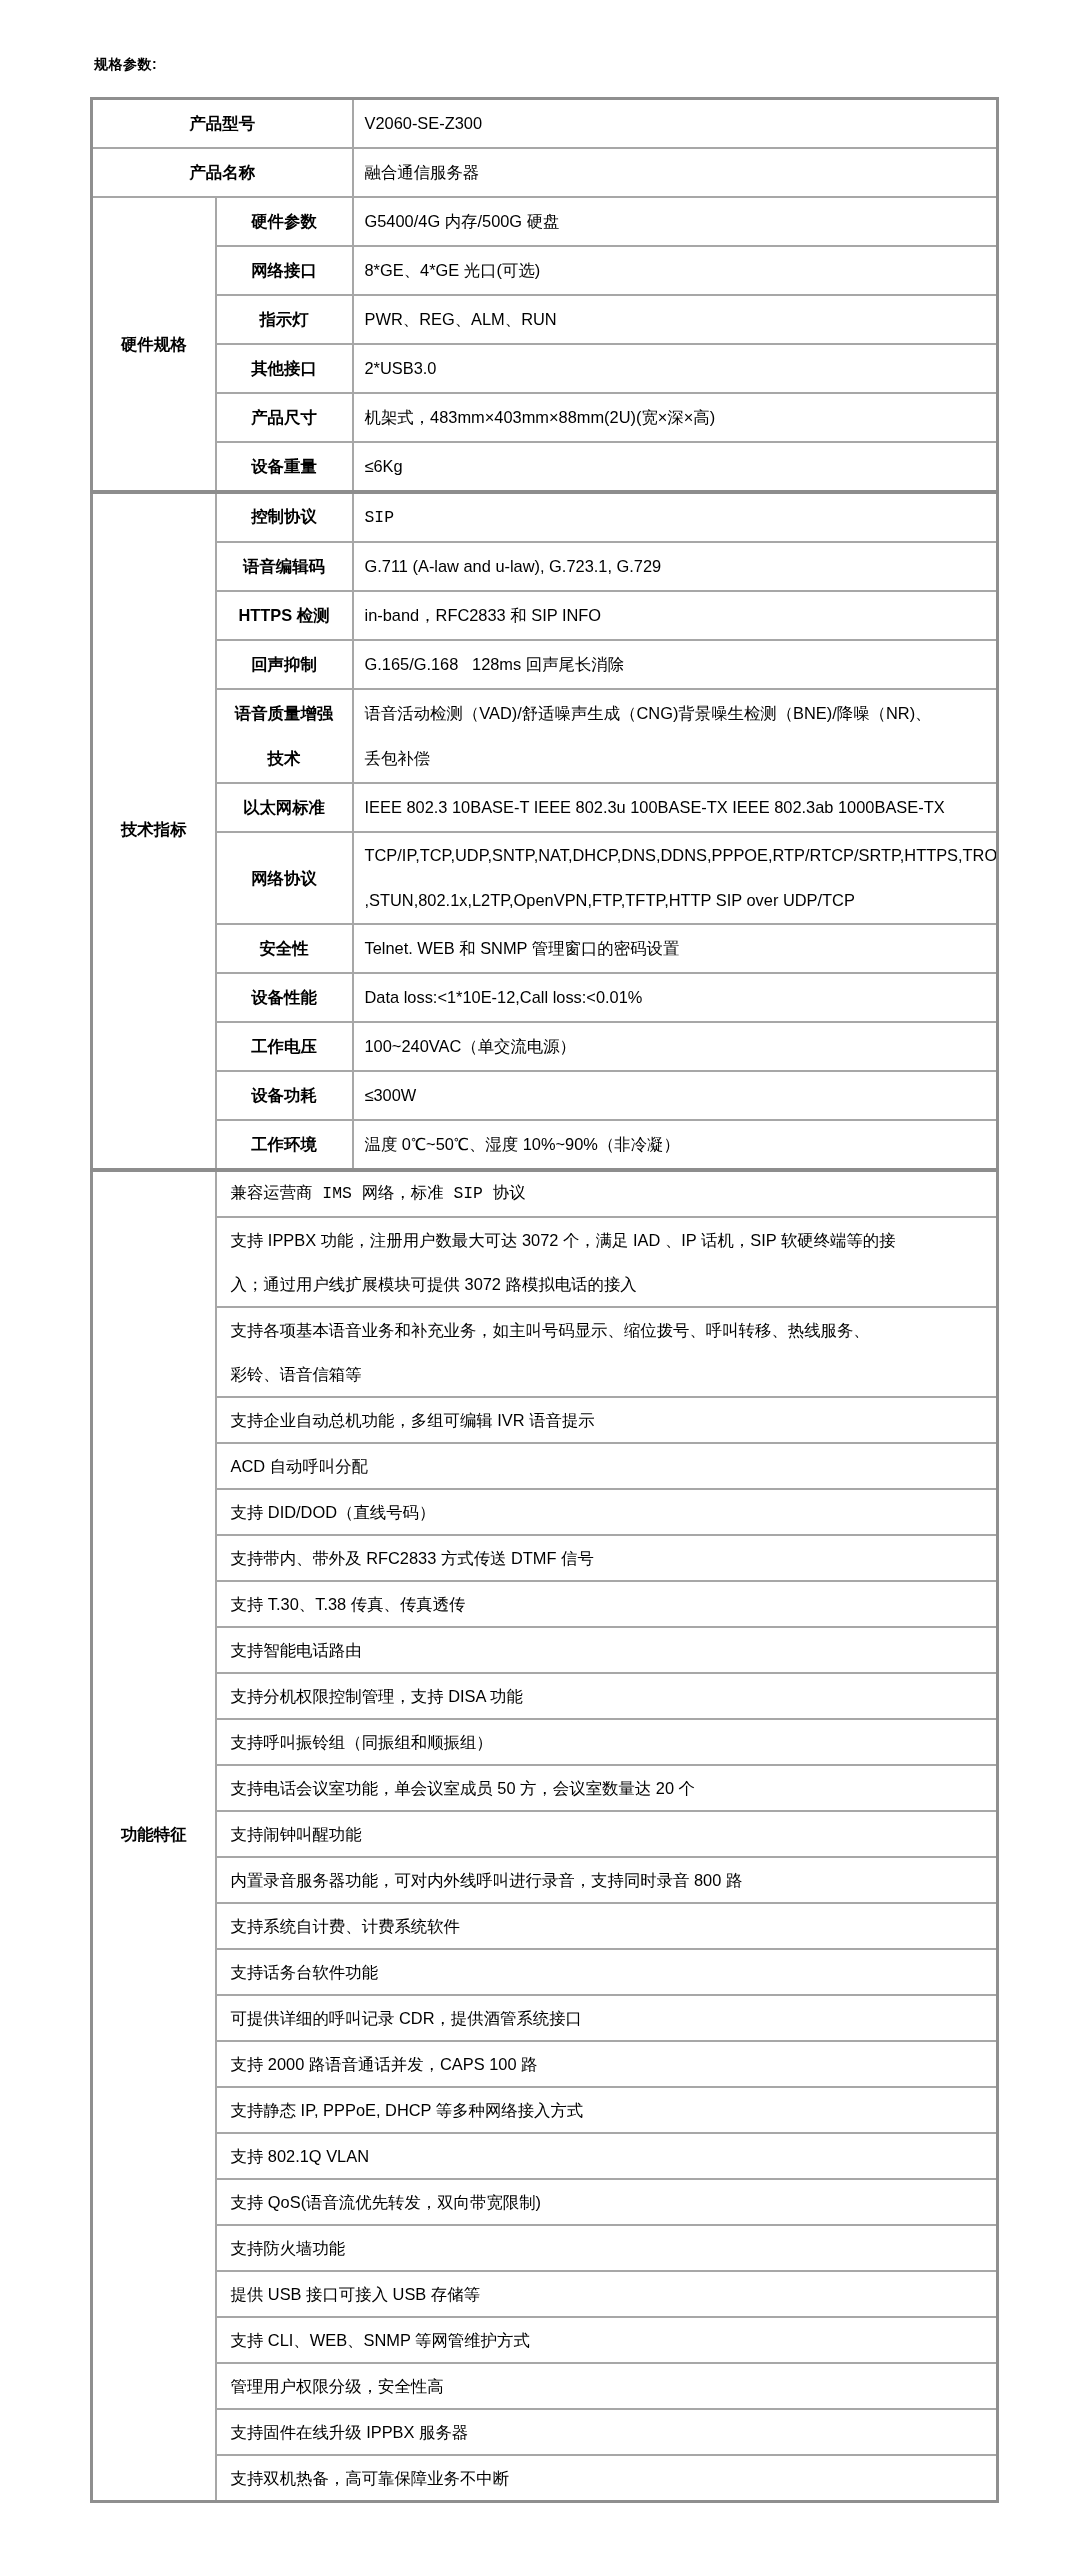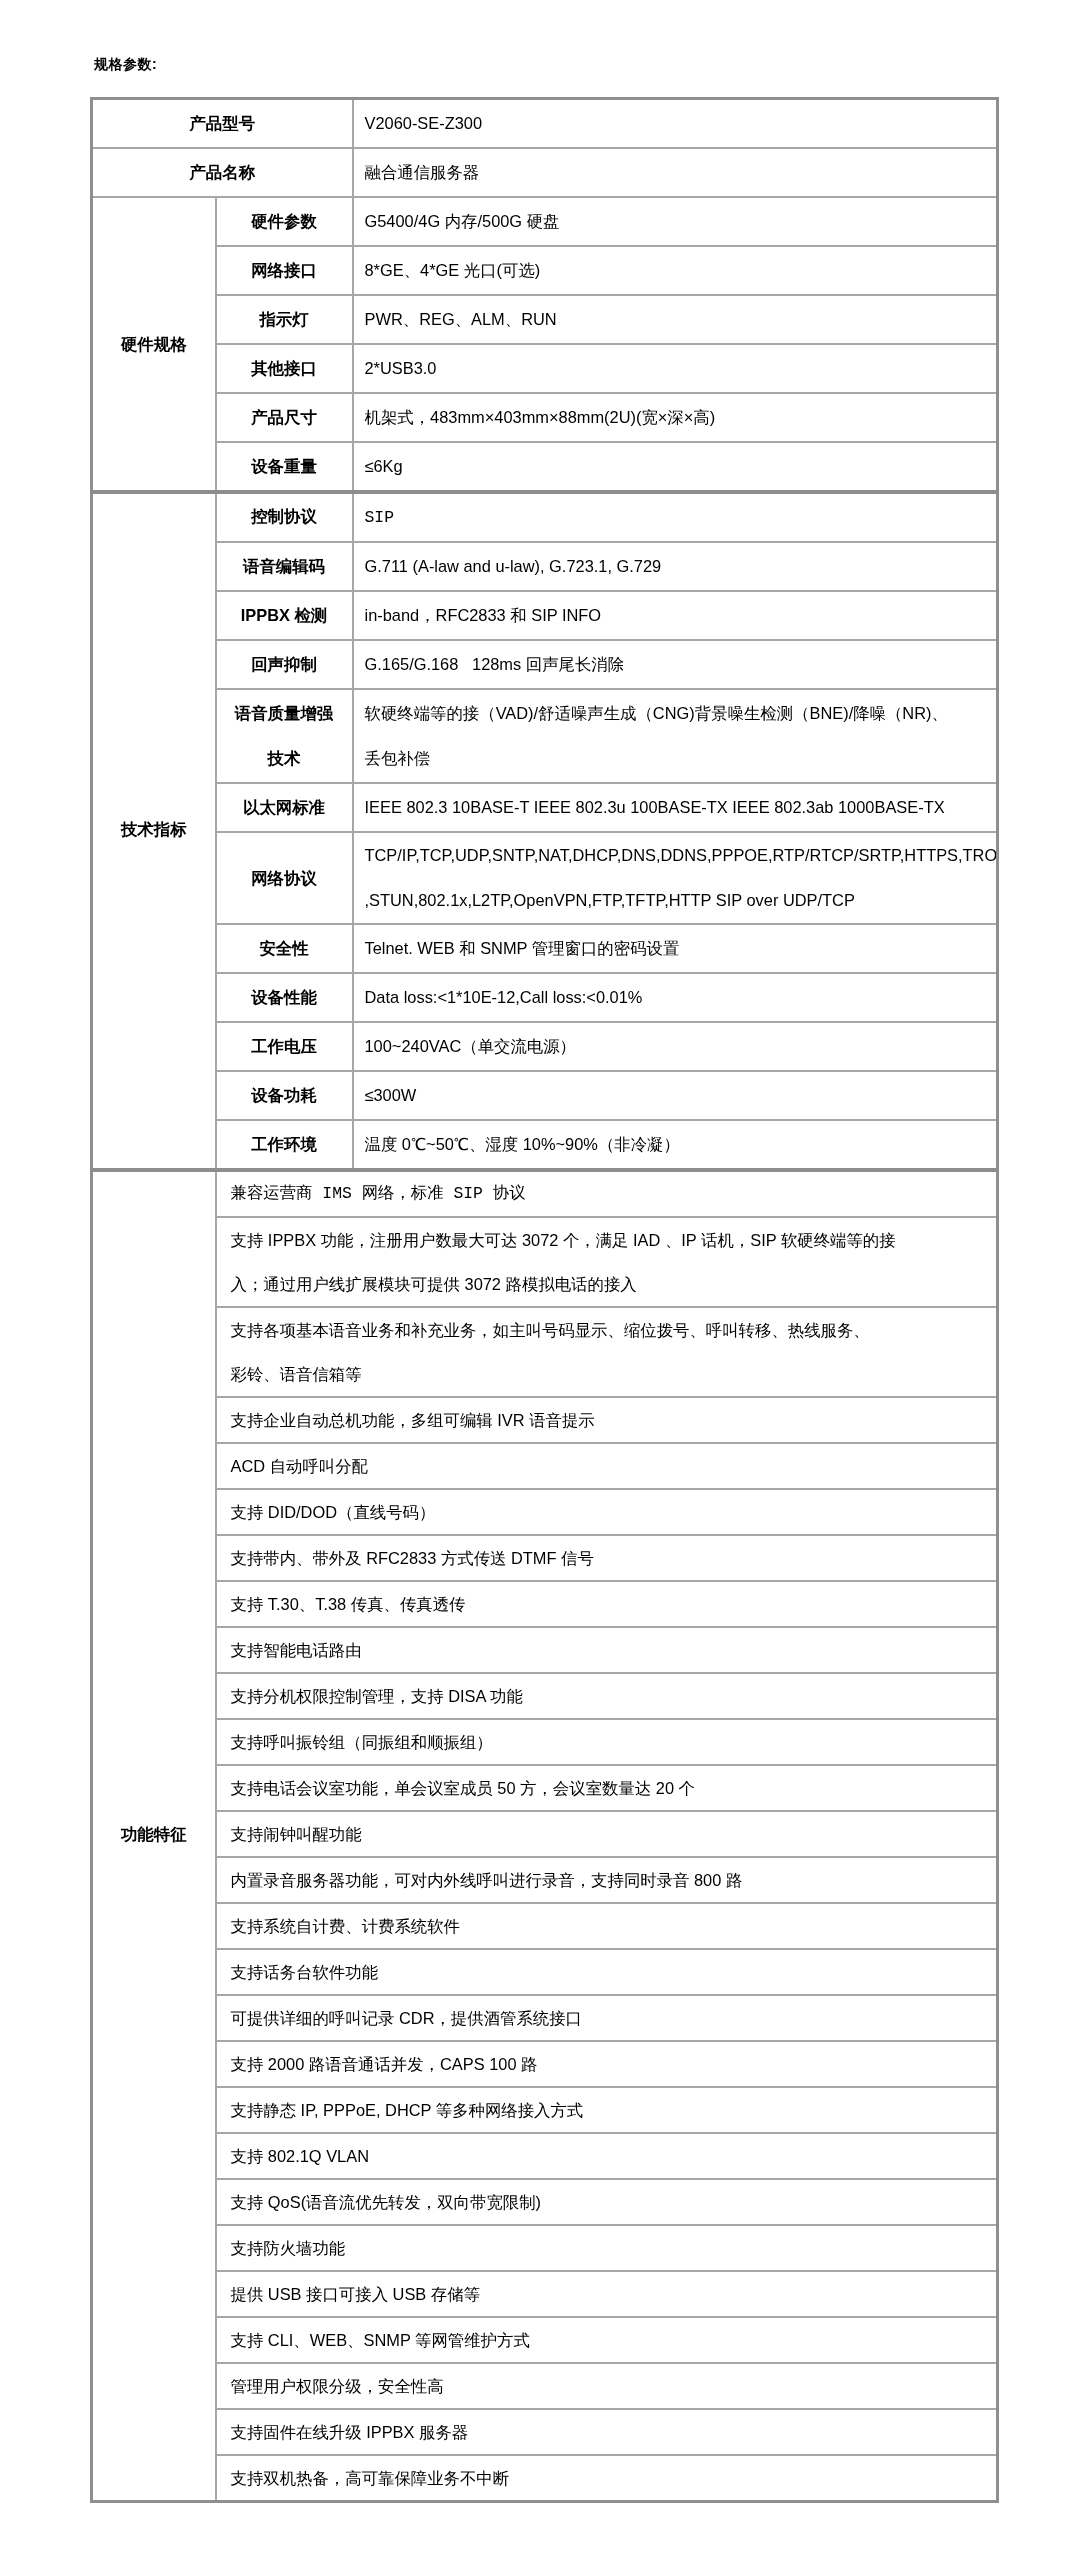--- a/index.html
+++ b/index.html
@@ -113,31 +113,31 @@
       <tr class="heavy" style="height: 45px;">
         <td class="sec" rowspan="12">技术指标</td>
         <td class="lbl">控制协议</td>
         <td class="val">SIP</td>
       </tr>
       <tr style="height: 45px;">
         <td class="lbl">语音编辑码</td>
         <td class="val">G.711 (A-law and u-law), G.723.1, G.729</td>
       </tr>
       <tr style="height: 45px;">
-        <td class="lbl">IPPBX 检测</td>
+        <td class="lbl">HTTPS 检测</td>
         <td class="val">in-band，RFC2833 和 SIP INFO</td>
       </tr>
       <tr style="height: 45px;">
         <td class="lbl">回声抑制</td>
         <td class="val">G.165/G.168   128ms 回声尾长消除</td>
       </tr>
       <tr style="height: 89px;">
         <td class="lbl">语音质量增强
 技术</td>
-        <td class="val">软硬终端等的接（VAD)/舒适噪声生成（CNG)背景噪生检测（BNE)/降噪（NR)、
+        <td class="val">语音活动检测（VAD)/舒适噪声生成（CNG)背景噪生检测（BNE)/降噪（NR)、
 丢包补偿</td>
       </tr>
       <tr style="height: 45px; margin-top: 12px;">
         <td class="lbl">以太网标准</td>
         <td class="val">IEEE 802.3 10BASE-T IEEE 802.3u 100BASE-TX IEEE 802.3ab 1000BASE-TX</td>
       </tr>
       <tr style="height: 89px;">
         <td class="lbl">网络协议</td>
         <td class="val">TCP/IP,TCP,UDP,SNTP,NAT,DHCP,DNS,DDNS,PPPOE,RTP/RTCP/SRTP,HTTPS,TRO69
 ,STUN,802.1x,L2TP,OpenVPN,FTP,TFTP,HTTP SIP over UDP/TCP</td>

